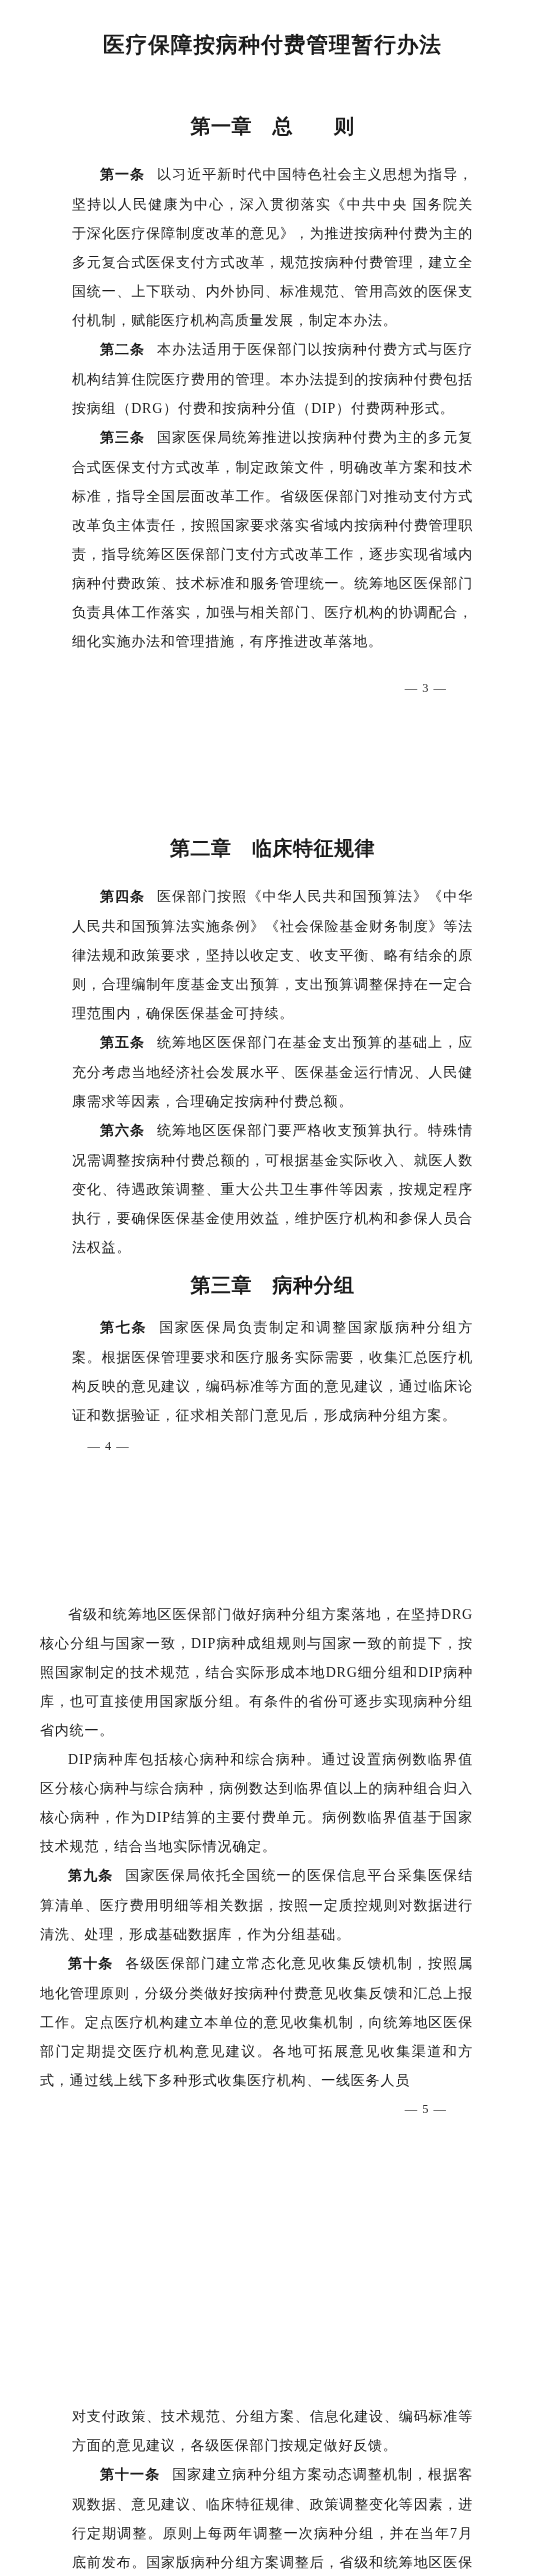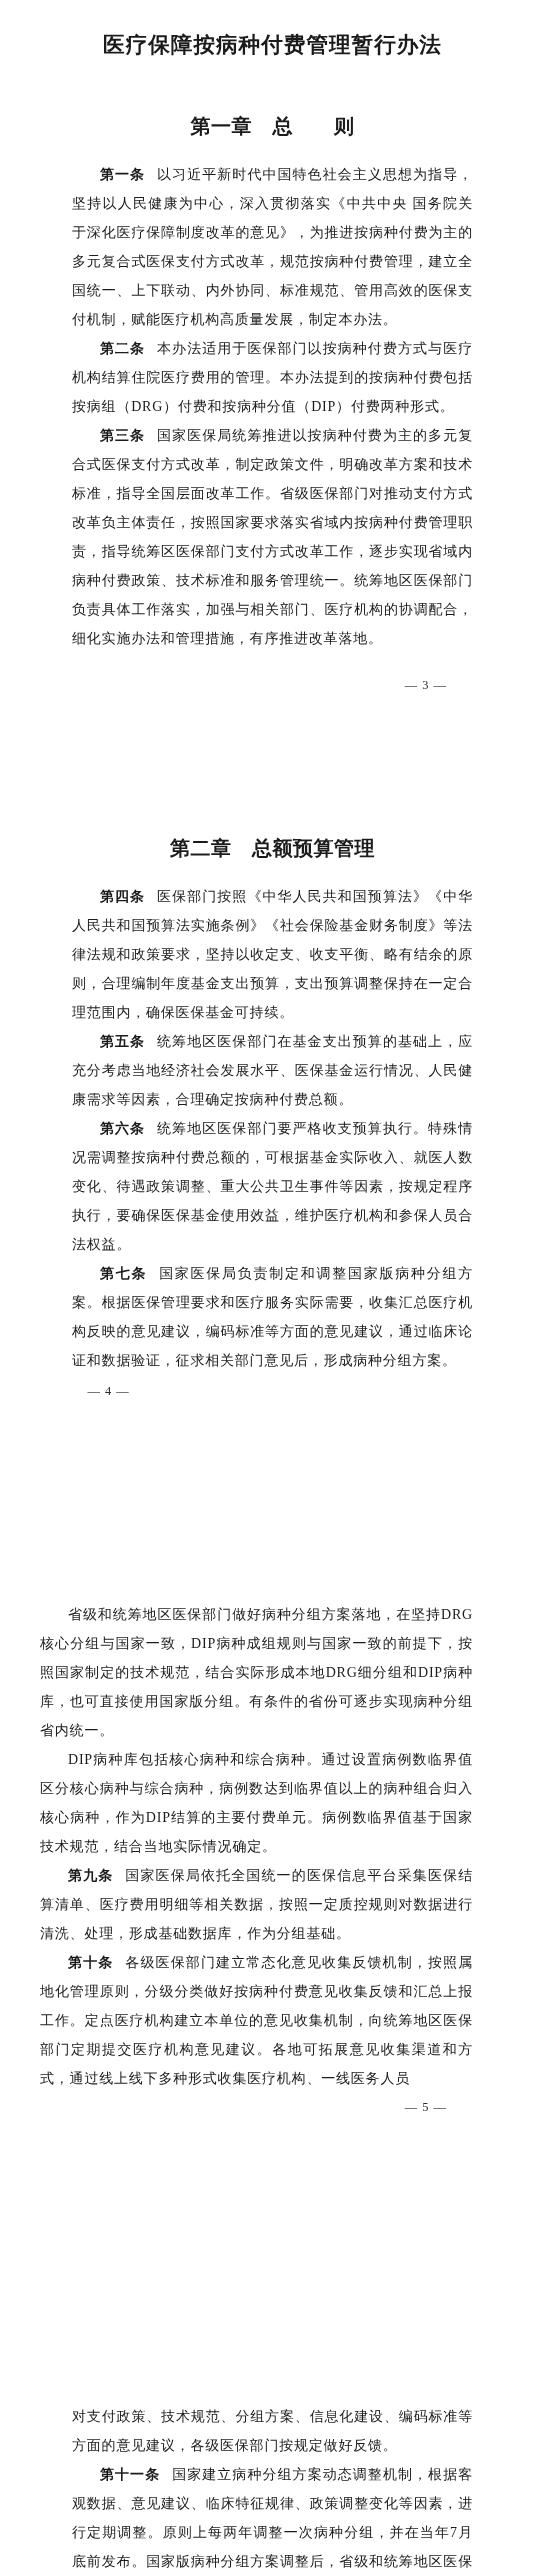--- a/index.html
+++ b/index.html
@@ -51,21 +51,21 @@
 
   .para {
     font-size: 14px;
     line-height: 29px;
     letter-spacing: 0.8px;
     text-align: justify;
     margin: 0;
   }
   .para.indent { text-indent: 2em; }
   .art-label {
-    font-family: Liberation Serif, serif;
+    font-family: Liberation Mono, monospace;
     font-weight: 700;
     margin-right: 0.85em;
   }
 
   .page-num {
     font-size: 12.4px;
     line-height: 29px;
     letter-spacing: 1px;
     margin: 0;
     color: #2a2a2a;
@@ -81,24 +81,25 @@
 <main id="doc">
     <section id="pg0" class="page">
       <div class="doc-title">医疗保障按病种付费管理暂行办法</div>
       <div class="chapter">第一章　总　　则</div>
       <p class="para indent"><span class="art-label">第一条</span><span>以习近平新时代中国特色社会主义思想为指导，坚持以人民健康为中心，深入贯彻落实《中共中央 国务院关于深化医疗保障制度改革的意见》，为推进按病种付费为主的多元复合式医保支付方式改革，规范按病种付费管理，建立全国统一、上下联动、内外协同、标准规范、管用高效的医保支付机制，赋能医疗机构高质量发展，制定本办法。</span></p>
       <p class="para indent"><span class="art-label">第二条</span><span>本办法适用于医保部门以按病种付费方式与医疗机构结算住院医疗费用的管理。本办法提到的按病种付费包括按病组（DRG）付费和按病种分值（DIP）付费两种形式。</span></p>
       <p class="para indent"><span class="art-label">第三条</span><span>国家医保局统筹推进以按病种付费为主的多元复合式医保支付方式改革，制定政策文件，明确改革方案和技术标准，指导全国层面改革工作。省级医保部门对推动支付方式改革负主体责任，按照国家要求落实省域内按病种付费管理职责，指导统筹区医保部门支付方式改革工作，逐步实现省域内病种付费政策、技术标准和服务管理统一。统筹地区医保部门负责具体工作落实，加强与相关部门、医疗机构的协调配合，细化实施办法和管理措施，有序推进改革落地。</span></p>
       <div class="page-num">— 3 —</div>
     </section>
     <section id="pg1" class="page">
-      <div class="chapter">第二章　总额预算管理</div>
+      <div class="chapter">第二章　临床特征规律</div>
       <p class="para indent"><span class="art-label">第四条</span><span>医保部门按照《中华人民共和国预算法》《中华人民共和国预算法实施条例》《社会保险基金财务制度》等法律法规和政策要求，坚持以收定支、收支平衡、略有结余的原则，合理编制年度基金支出预算，支出预算调整保持在一定合理范围内，确保医保基金可持续。</span></p>
       <p class="para indent"><span class="art-label">第五条</span><span>统筹地区医保部门在基金支出预算的基础上，应充分考虑当地经济社会发展水平、医保基金运行情况、人民健康需求等因素，合理确定按病种付费总额。</span></p>
       <p class="para indent"><span class="art-label">第六条</span><span>统筹地区医保部门要严格收支预算执行。特殊情况需调整按病种付费总额的，可根据基金实际收入、就医人数变化、待遇政策调整、重大公共卫生事件等因素，按规定程序执行，要确保医保基金使用效益，维护医疗机构和参保人员合法权益。</span></p>
+      <div class="chapter">第三章　病种分组</div>
       <p class="para indent"><span class="art-label">第七条</span><span>国家医保局负责制定和调整国家版病种分组方案。根据医保管理要求和医疗服务实际需要，收集汇总医疗机构反映的意见建议，编码标准等方面的意见建议，通过临床论证和数据验证，征求相关部门意见后，形成病种分组方案。</span></p>
       <div class="page-num">— 4 —</div>
     </section>
     <section id="pg2" class="page">
       <p class="para indent">省级和统筹地区医保部门做好病种分组方案落地，在坚持DRG核心分组与国家一致，DIP病种成组规则与国家一致的前提下，按照国家制定的技术规范，结合实际形成本地DRG细分组和DIP病种库，也可直接使用国家版分组。有条件的省份可逐步实现病种分组省内统一。</p>
       <p class="para indent">DIP病种库包括核心病种和综合病种。通过设置病例数临界值区分核心病种与综合病种，病例数达到临界值以上的病种组合归入核心病种，作为DIP结算的主要付费单元。病例数临界值基于国家技术规范，结合当地实际情况确定。</p>
       <p class="para indent"><span class="art-label">第九条</span><span>国家医保局依托全国统一的医保信息平台采集医保结算清单、医疗费用明细等相关数据，按照一定质控规则对数据进行清洗、处理，形成基础数据库，作为分组基础。</span></p>
       <p class="para indent"><span class="art-label">第十条</span><span>各级医保部门建立常态化意见收集反馈机制，按照属地化管理原则，分级分类做好按病种付费意见收集反馈和汇总上报工作。定点医疗机构建立本单位的意见收集机制，向统筹地区医保部门定期提交医疗机构意见建议。各地可拓展意见收集渠道和方式，通过线上线下多种形式收集医疗机构、一线医务人员</span></p>
       <div class="page-num">— 5 —</div>
     </section>

